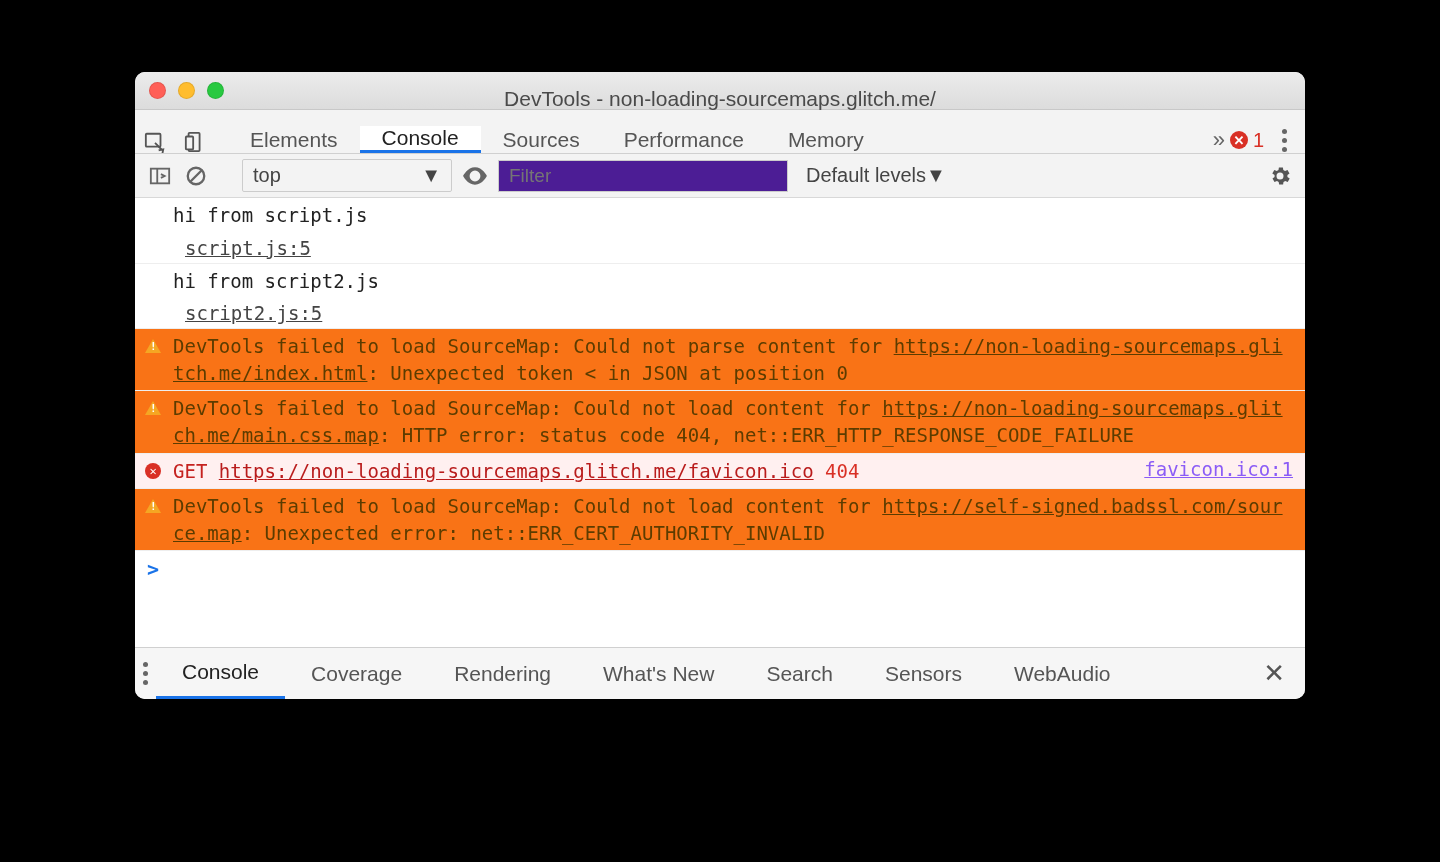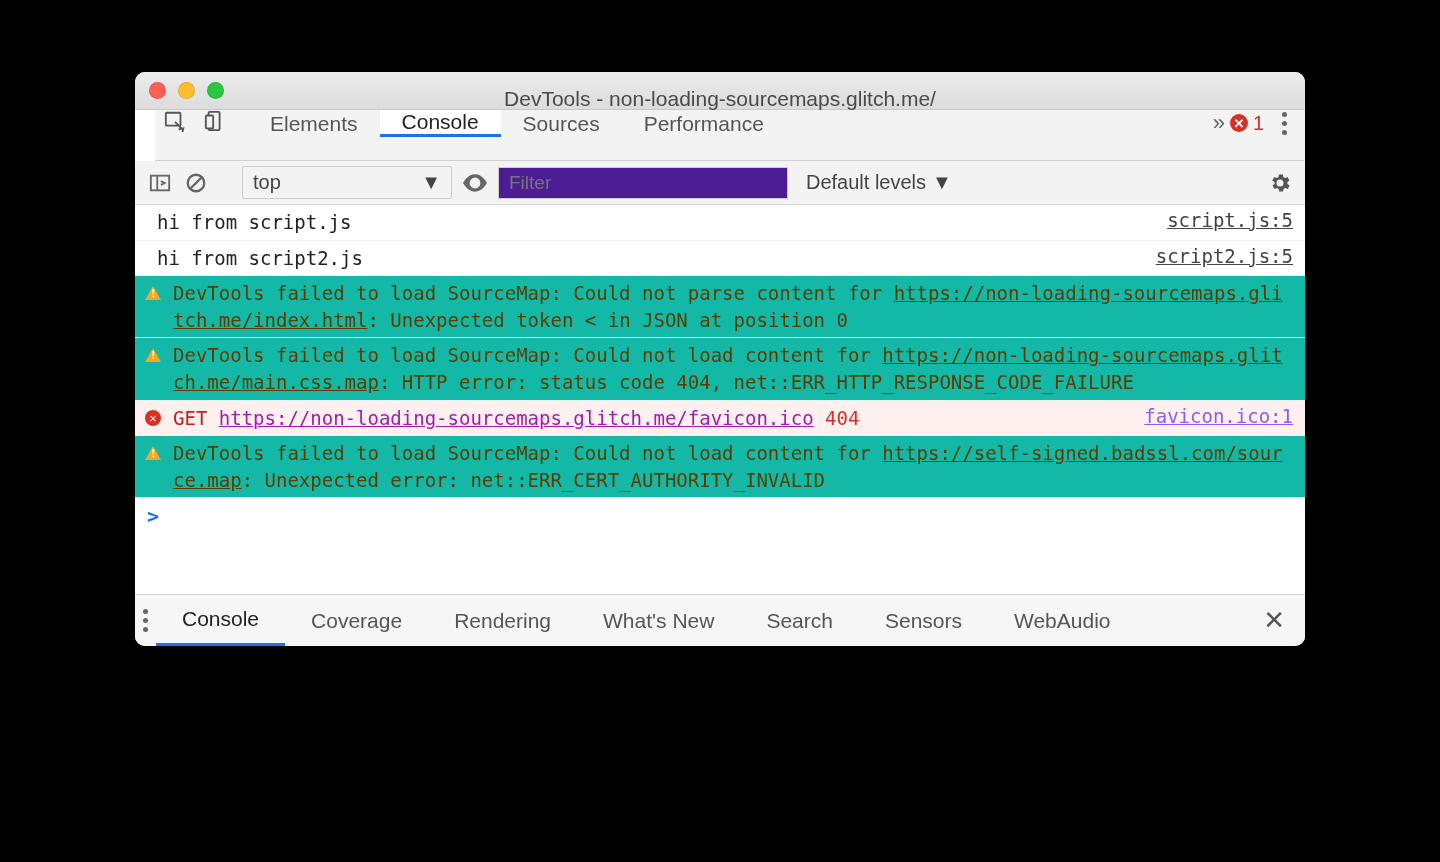--- a/index.html
+++ b/index.html
@@ -42,27 +42,26 @@
   .dot.green { background:#28c940; border:1px solid rgba(0,0,0,.1); }
   .title {
     position:absolute; left:0; right:0; text-align:center;
     font-size: 21px; color:#4a4a4a;
     pointer-events: none;
     margin-top: 16px;
   }
 
   
   .tabs {
-    height: 51px;
+    height: 44px;
     border-bottom: 1px solid #d0d0d0;
     display: flex;
-    align-items: flex-start;
+    align-items: flex-end;
     background:#f3f3f3;
     position: relative;
-    margin-left: 20px;
   }
   .tabs .icon-btn {
     width: 40px; display:flex; align-items:center; justify-content:center;
     color:#555;
   }
   .tabs .tab {
     padding: 0 22px; display:flex; align-items:center;
     color:#555; font-size:21px; cursor:pointer;
   }
   .tabs .tab.active {
@@ -93,44 +92,44 @@
     background:#f3f3f3;
     min-width:210px; justify-content:space-between;
   }
   .eye { color:#666;}
   .filter {
     flex:0 0 290px;
     border:1px solid #ccc; background:#4c1d95; height:32px; padding:0 10px;
     font-size:19px; color:#999;
   }
   .levels {
-    display:flex; align-items:center; gap:6px; color:#444; font-size:20px;
+    display:flex; align-items:center; color:#444; font-size:20px;
     padding:0 8px;
   }
   .gear { margin-left:auto; color:#555; }
 
   
   .messages { font-family: Menlo, Consolas, monospace; font-size:19px; }
   .msg {
     display:flex; align-items:flex-start;
     border-bottom:1px solid #eee;
     padding:4px 12px 4px 10px;
     gap:8px;
   }
   .msg .mi { width:20px; flex:0 0 20px; margin-top:2px;}
   .msg .body { flex:1; color:#222; line-height:1.4; word-break:break-all;}
   .msg .src { color:#444; text-decoration:underline; white-space:nowrap; margin-left:12px;}
-  .msg.log { padding-left:22px; }
+  .msg.log { padding-left:38px;flex-direction:column; }
   .msg.log .body { color:#222;}
-  .msg.warn { background:#14b8a6; color:#5c3c00;}
+  .msg.warn { background:#f97316; color:#5c3c00;}
   .msg.warn .body{ color:#5c3c00;}
   .msg.warn a{ color:#5c3c00; text-decoration:underline;}
   .msg.error { background:#fff0f0; }
   .msg.error .body{ color:#c5221f;}
-  .msg.error a{ color:#a21caf;}
+  .msg.error a{ color:#b91c1c;}
   .msg.error .src{ color:#8b5cf6;}
   .tri-warn {
     width:0;height:0;border-left:8px solid transparent;border-right:8px solid transparent;
     border-bottom:14px solid #f5a623; position:relative; margin-top:4px;
   }
   .tri-warn::after{content:"!"; position:absolute; top:1px; left:-3px; color:#fff; font-size:11px; font-weight:bold;}
   .err-circ{ width:16px;height:16px;border-radius:50%;background:#d93025;color:#fff;display:flex;align-items:center;justify-content:center;font-size:12px;font-weight:bold;margin-top:3px;}
   .link-u { text-decoration:underline;}
   .status404{ color:#d93025; font-weight:500;}
   .prompt-row{ padding:6px 12px; color:#1a73e8; font-family:Menlo,monospace; font-size:20px; font-weight:bold;}
@@ -177,20 +176,21 @@
           <rect x="5" y="2" width="12" height="20" rx="1"></rect>
           <rect x="2" y="6" width="8" height="14" rx="1" fill="#f3f3f3"></rect>
         </svg>
     </div>
     <div class="divider"></div>
     <div id="main-tabs-container" style="display:flex;">
         <div class="tab">Elements</div>
         <div class="tab active">Console</div>
         <div class="tab">Sources</div>
         <div class="tab">Performance</div>
+        <div class="tab">Memory</div>
       </div>
     <div class="right">
       <span class="chev2">»</span>
       <span class="err-badge">
         <span class="circle-x">✕</span>
         <span>1</span>
       </span>
       <div class="kebab">
           <span></span>
           <span></span>

